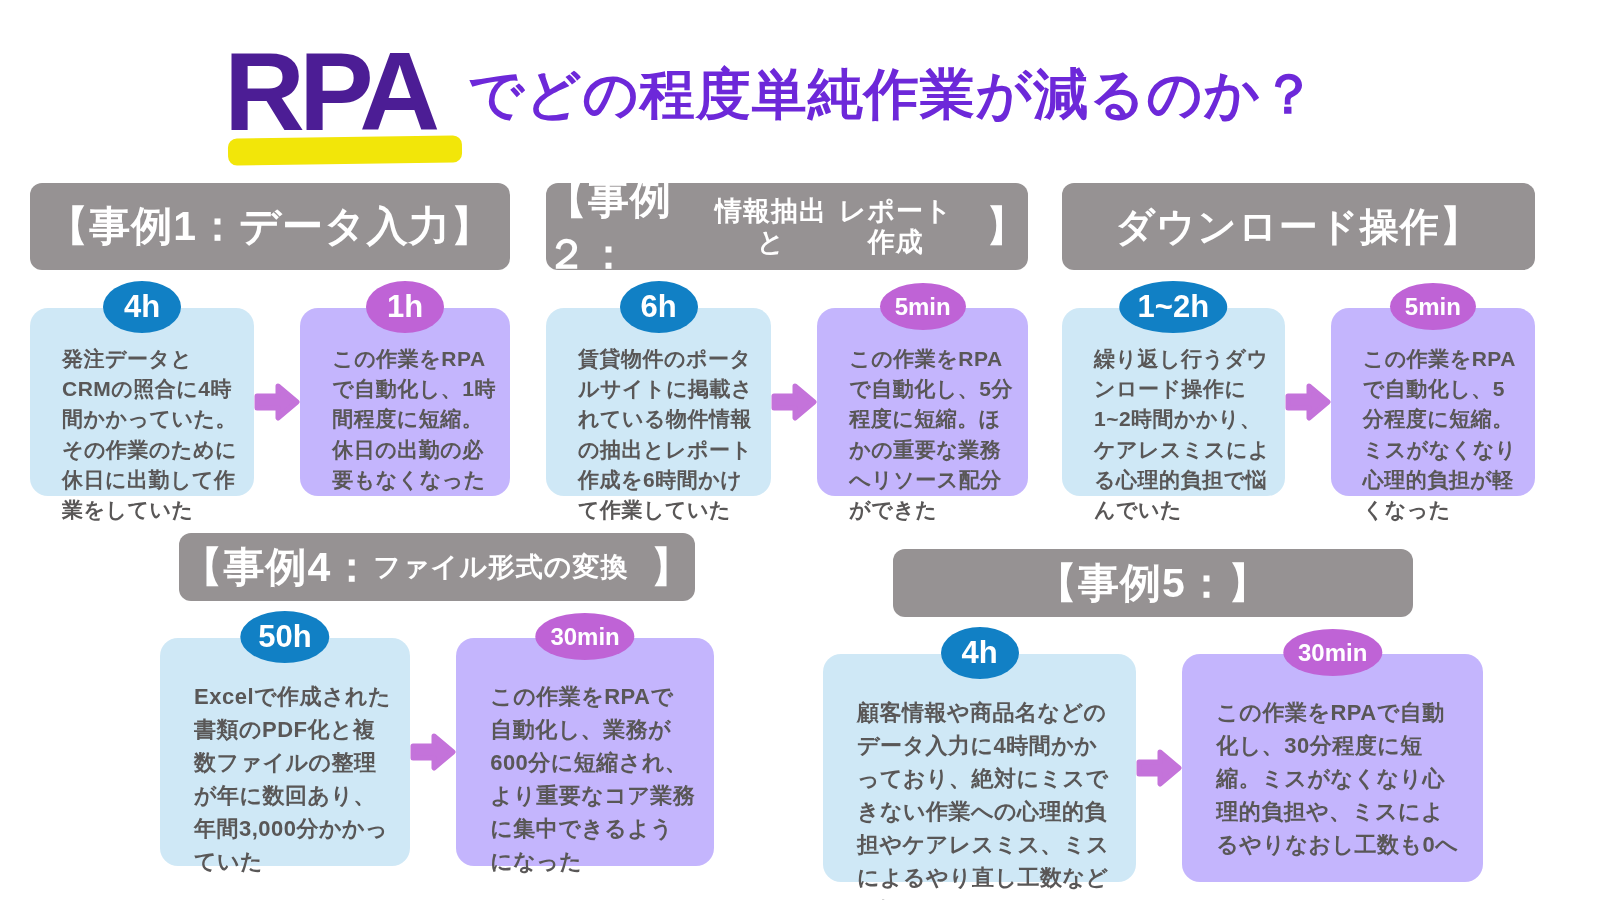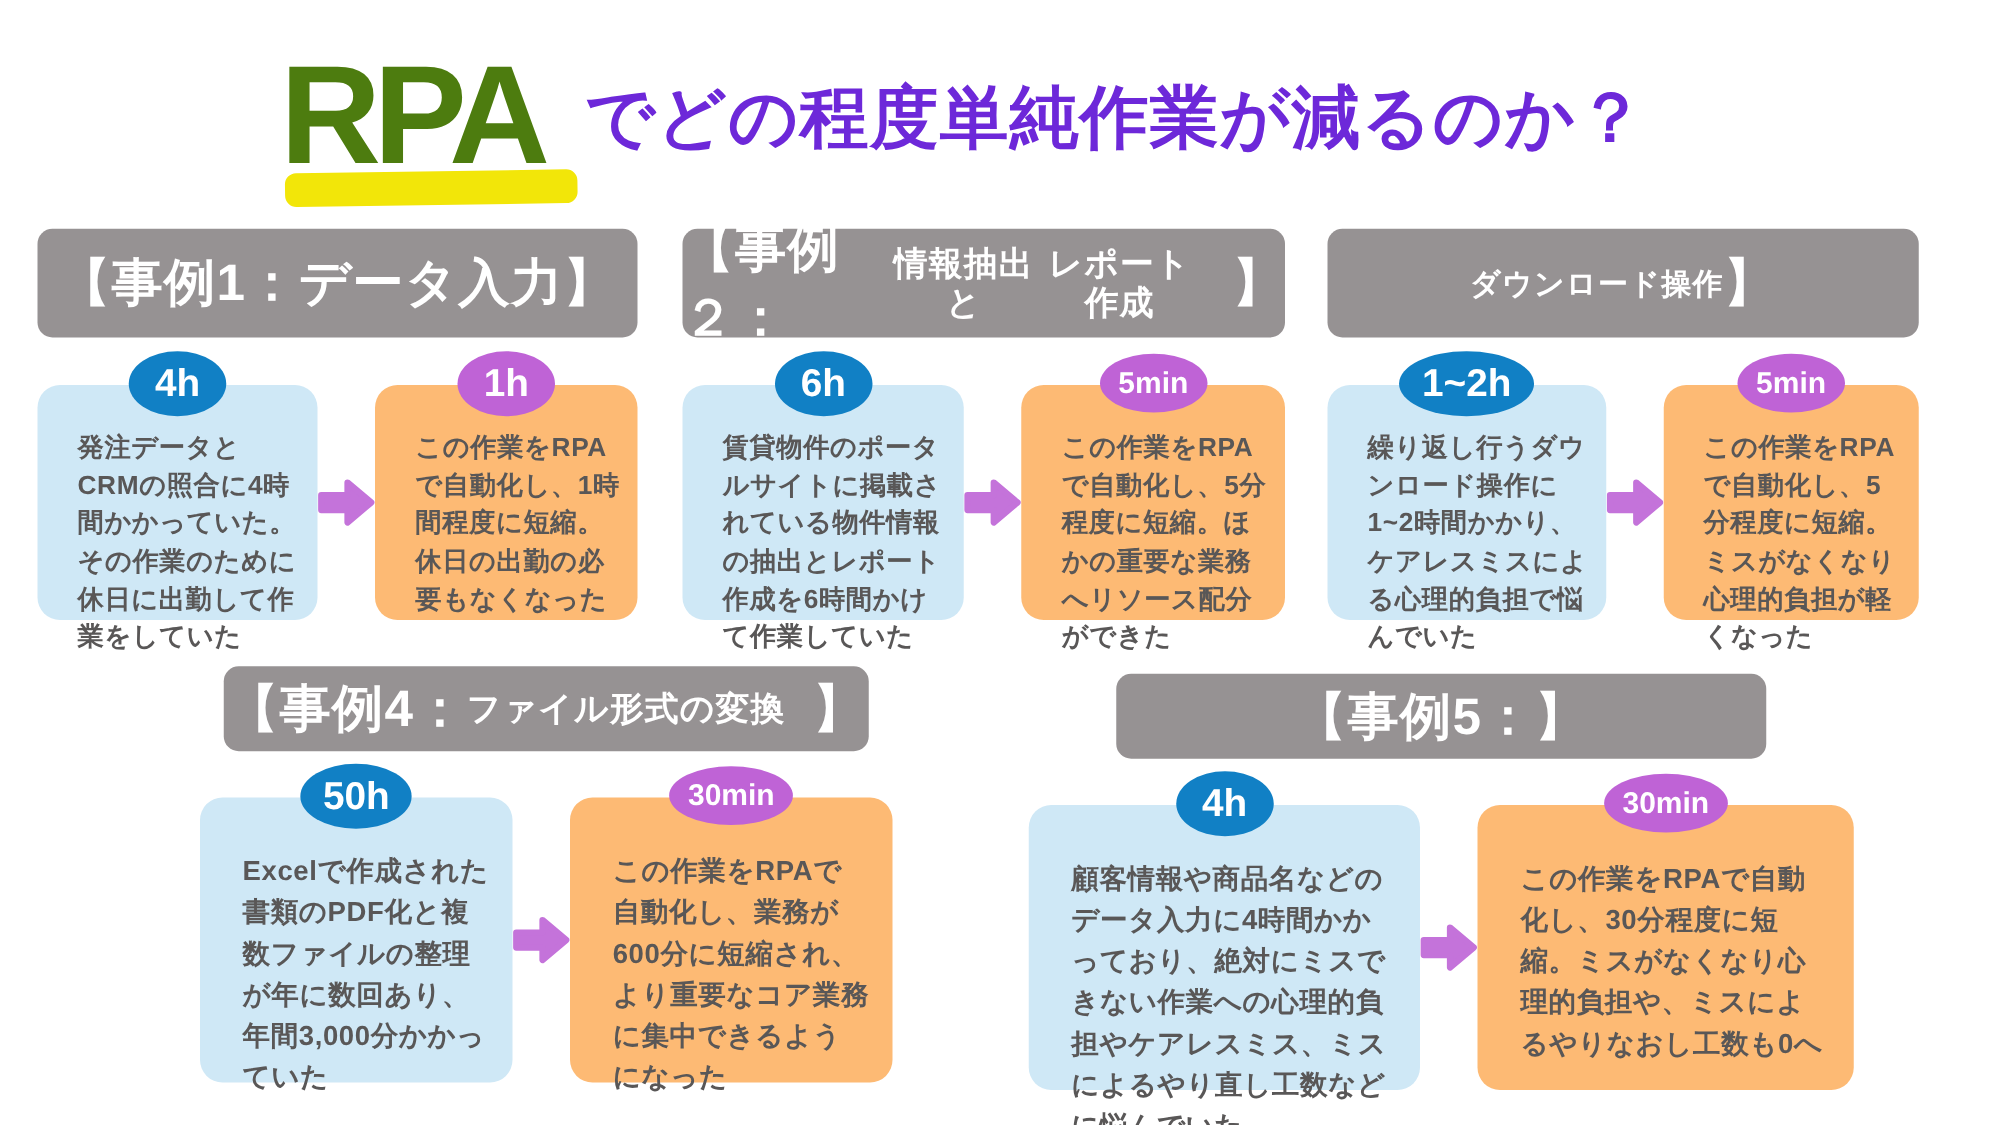--- a/index.html
+++ b/index.html
@@ -4,54 +4,54 @@
 <style>
   html,body{margin:0;padding:0;background:#ffffff;}
   .canvas{
     position:relative;width:1600px;height:900px;background:#ffffff;overflow:hidden;
     font-family:"Liberation Sans","DejaVu Sans",sans-serif;
   }
   
   .rpa-brand{
     position:absolute;left:224px;top:36px;
     font-size:112px;font-weight:800;letter-spacing:-6px;line-height:1;
-    color:#4d7c0f;z-index:2;
+    color:#4c1d95;z-index:2;
   }
   .rpa-underline{
     position:absolute;left:228px;top:137px;width:234px;height:27px;
     background:#f2e609;border-radius:9px;transform:rotate(-0.8deg);z-index:1;
   }
   .main-title{
     position:absolute;left:468px;top:58px;
     font-size:55px;font-weight:800;color:#6d28d9;letter-spacing:1px;
   }
   
   .case{position:absolute;}
   .case-header{
     background:#969293;border-radius:12px;color:#ffffff;font-weight:800;
     display:flex;align-items:center;justify-content:center;
     font-size:41px;letter-spacing:1px;
   }
   .case1 .case-header,.case2 .case-header,.case3 .case-header{height:87px;}
   .case4 .case-header,.case5 .case-header{height:68px;}
-  .hdr-label-sm{font-size:24px;}
+  .hdr-label-sm{font-size:39px;}
   .hdr-stack{
     display:flex;flex-direction:row;align-items:center;justify-content:center;
     font-size:27px;line-height:1.12;font-weight:800;text-align:center;
   }
   .hdr-suffix-gap{margin-left:22px;}
   .case-body{display:flex;position:relative;justify-content:space-between;}
   .case1 .case-body,.case2 .case-body,.case3 .case-body{margin-top:38px;height:188px;}
   .case4 .case-body,.case5 .case-body{margin-top:37px;height:228px;}
   .card{
     position:relative;border-radius:18px;box-sizing:border-box;
     color:#595757;font-weight:700;padding-left:16px;
   }
   .card.before{background:#cfe8f6;}
-  .card.after{background:#fdba74;}
+  .card.after{background:#c4b5fd;}
   .card-text{
     margin:0;padding:36px 14px 10px 16px;font-size:21px;line-height:1.44;
     letter-spacing:0.5px;
   }
   .case4 .card-text,.case5 .card-text{padding:42px 18px 12px 18px;font-size:22px;line-height:1.5;}
   
   .case1 .card.before,.case2 .card.before{width:230px;}
   .case1 .card.after,.case2 .card.after{width:215px;}
   .case3 .card.before{width:229px;}
   .case3 .card.after{width:210px;}
@@ -72,21 +72,21 @@
   
   .arrow-wrap{flex:1;display:flex;align-items:center;justify-content:center;}
   .arrow-icon{width:46px;height:40px;display:block;}
   
   .case1{left:30px;top:183px;width:480px;}
   .case2{left:546px;top:183px;width:482px;}
   .case3{left:1062px;top:183px;width:473px;}
   .case4{left:160px;top:533px;width:554px;}
   .case4 .case-header{width:516px;margin:0 auto;}
   .case5{left:823px;top:533px;width:660px;}
-  .case5 .case-header{width:520px;margin:6px auto;}
+  .case5 .case-header{width:520px;margin:16px auto;}
 </style>
 </head>
 <body>
 
 <div class="canvas">
 
   <div class="rpa-brand">RPA</div>
   <div class="rpa-underline"></div>
   <div class="main-title">でどの程度単純作業が減るのか？</div>
 

